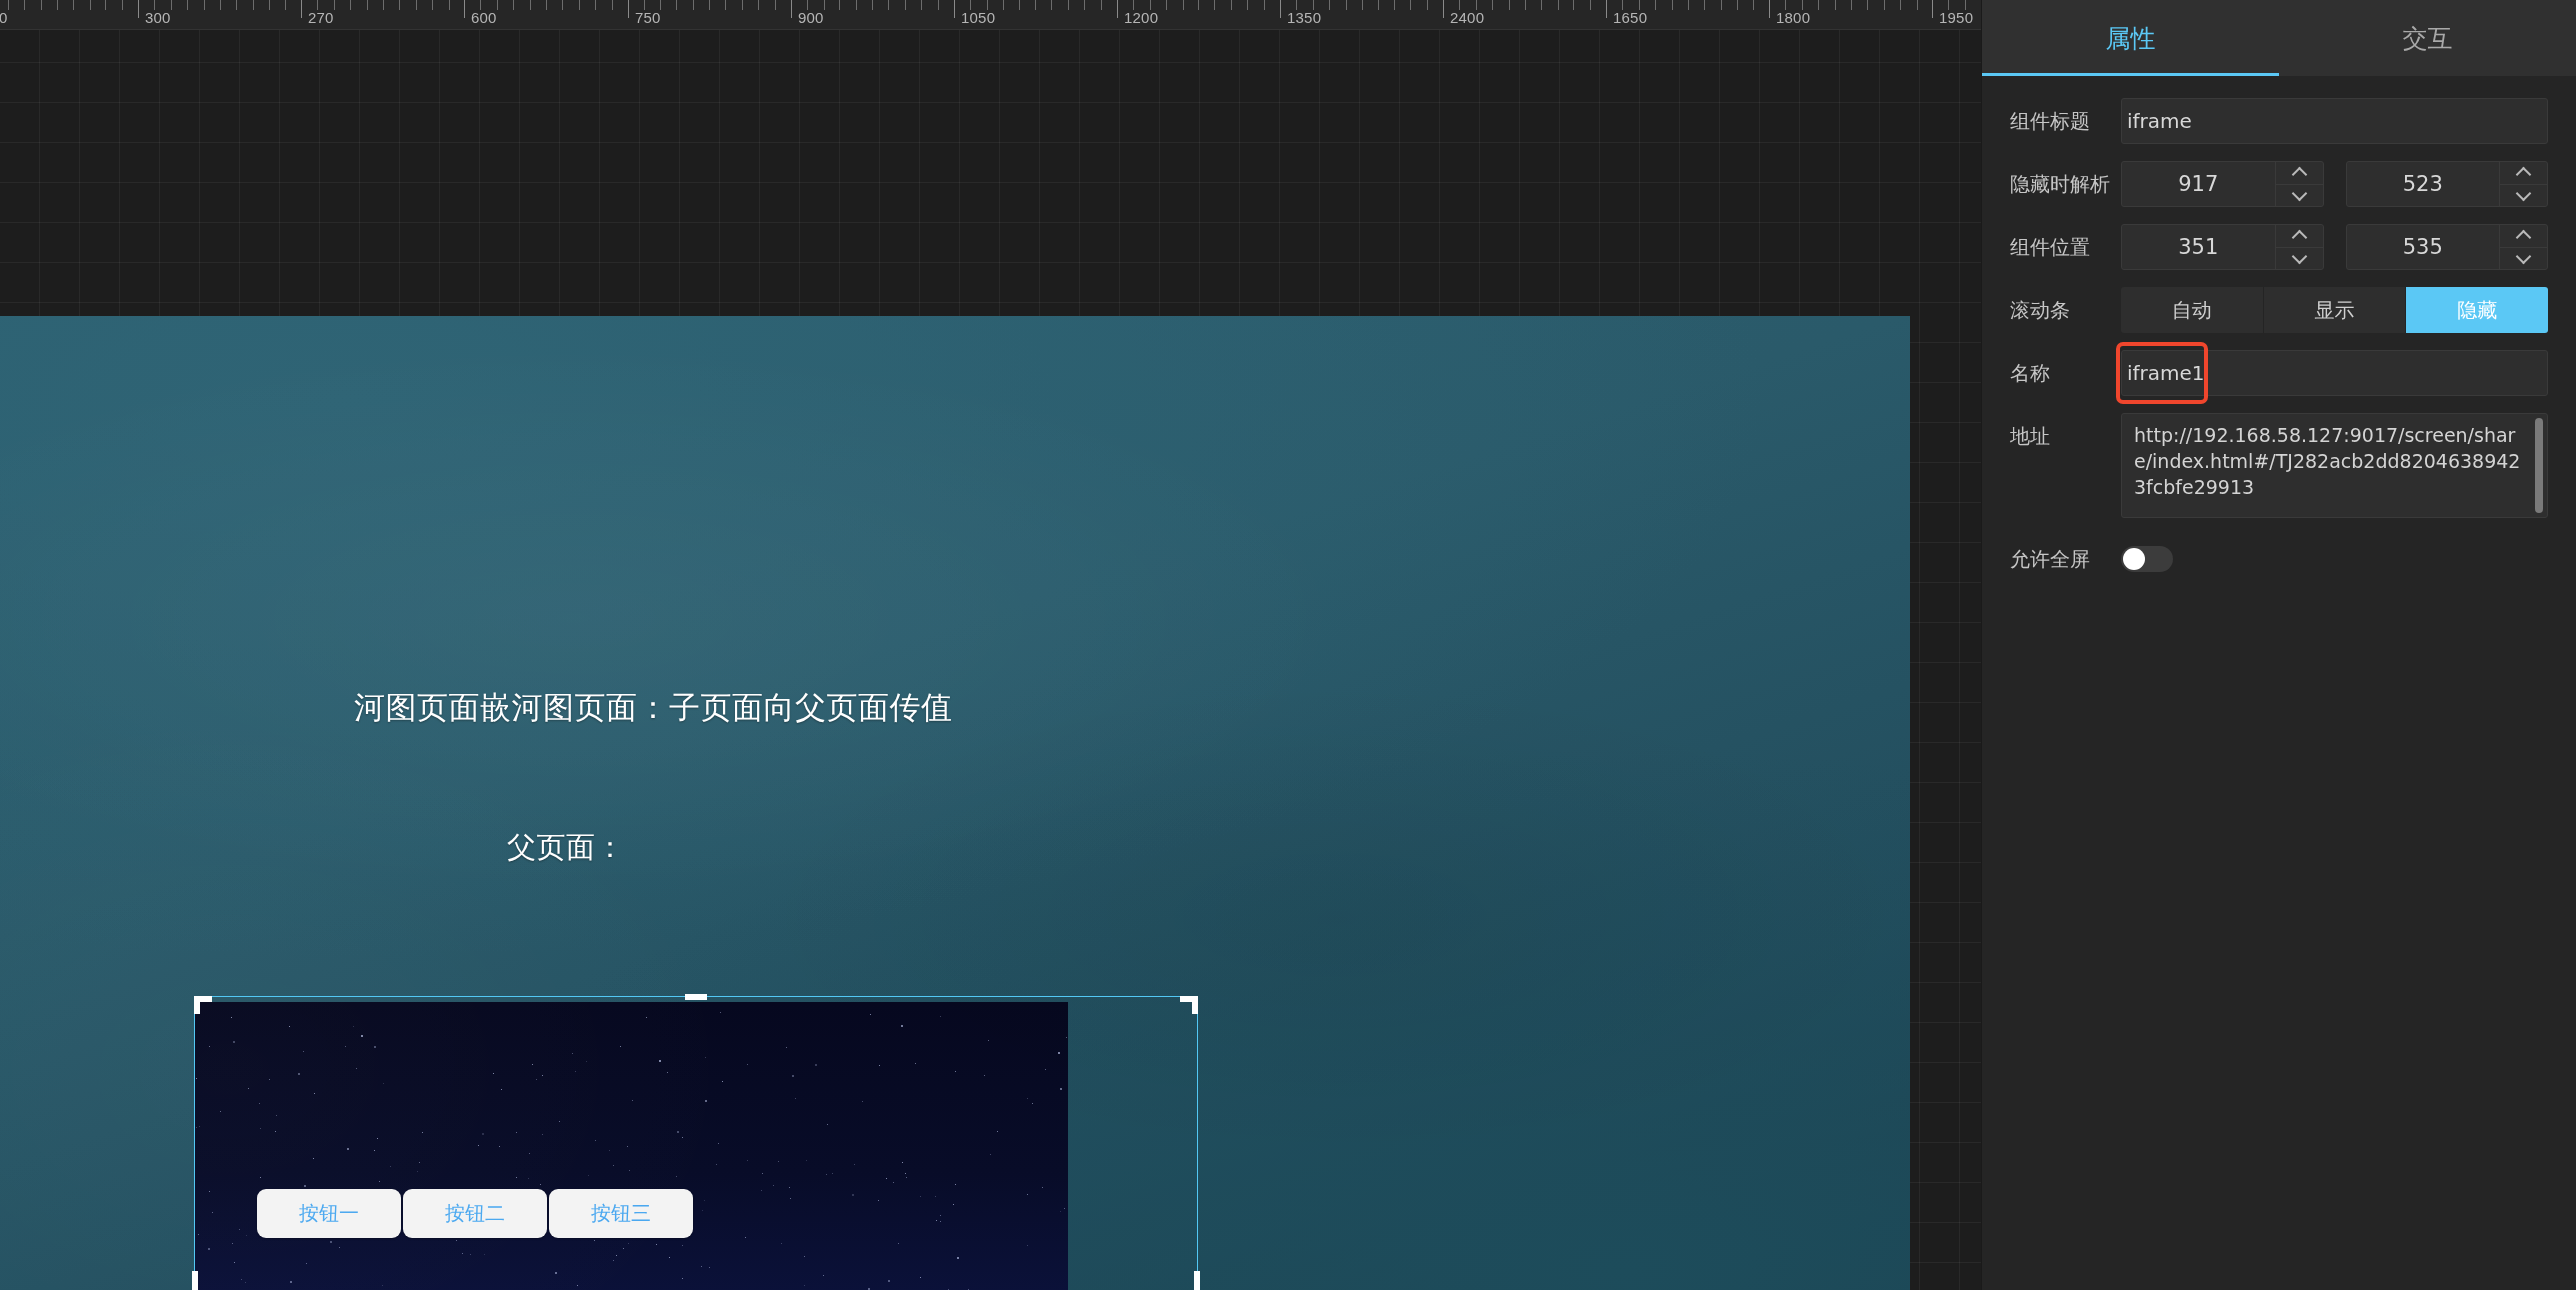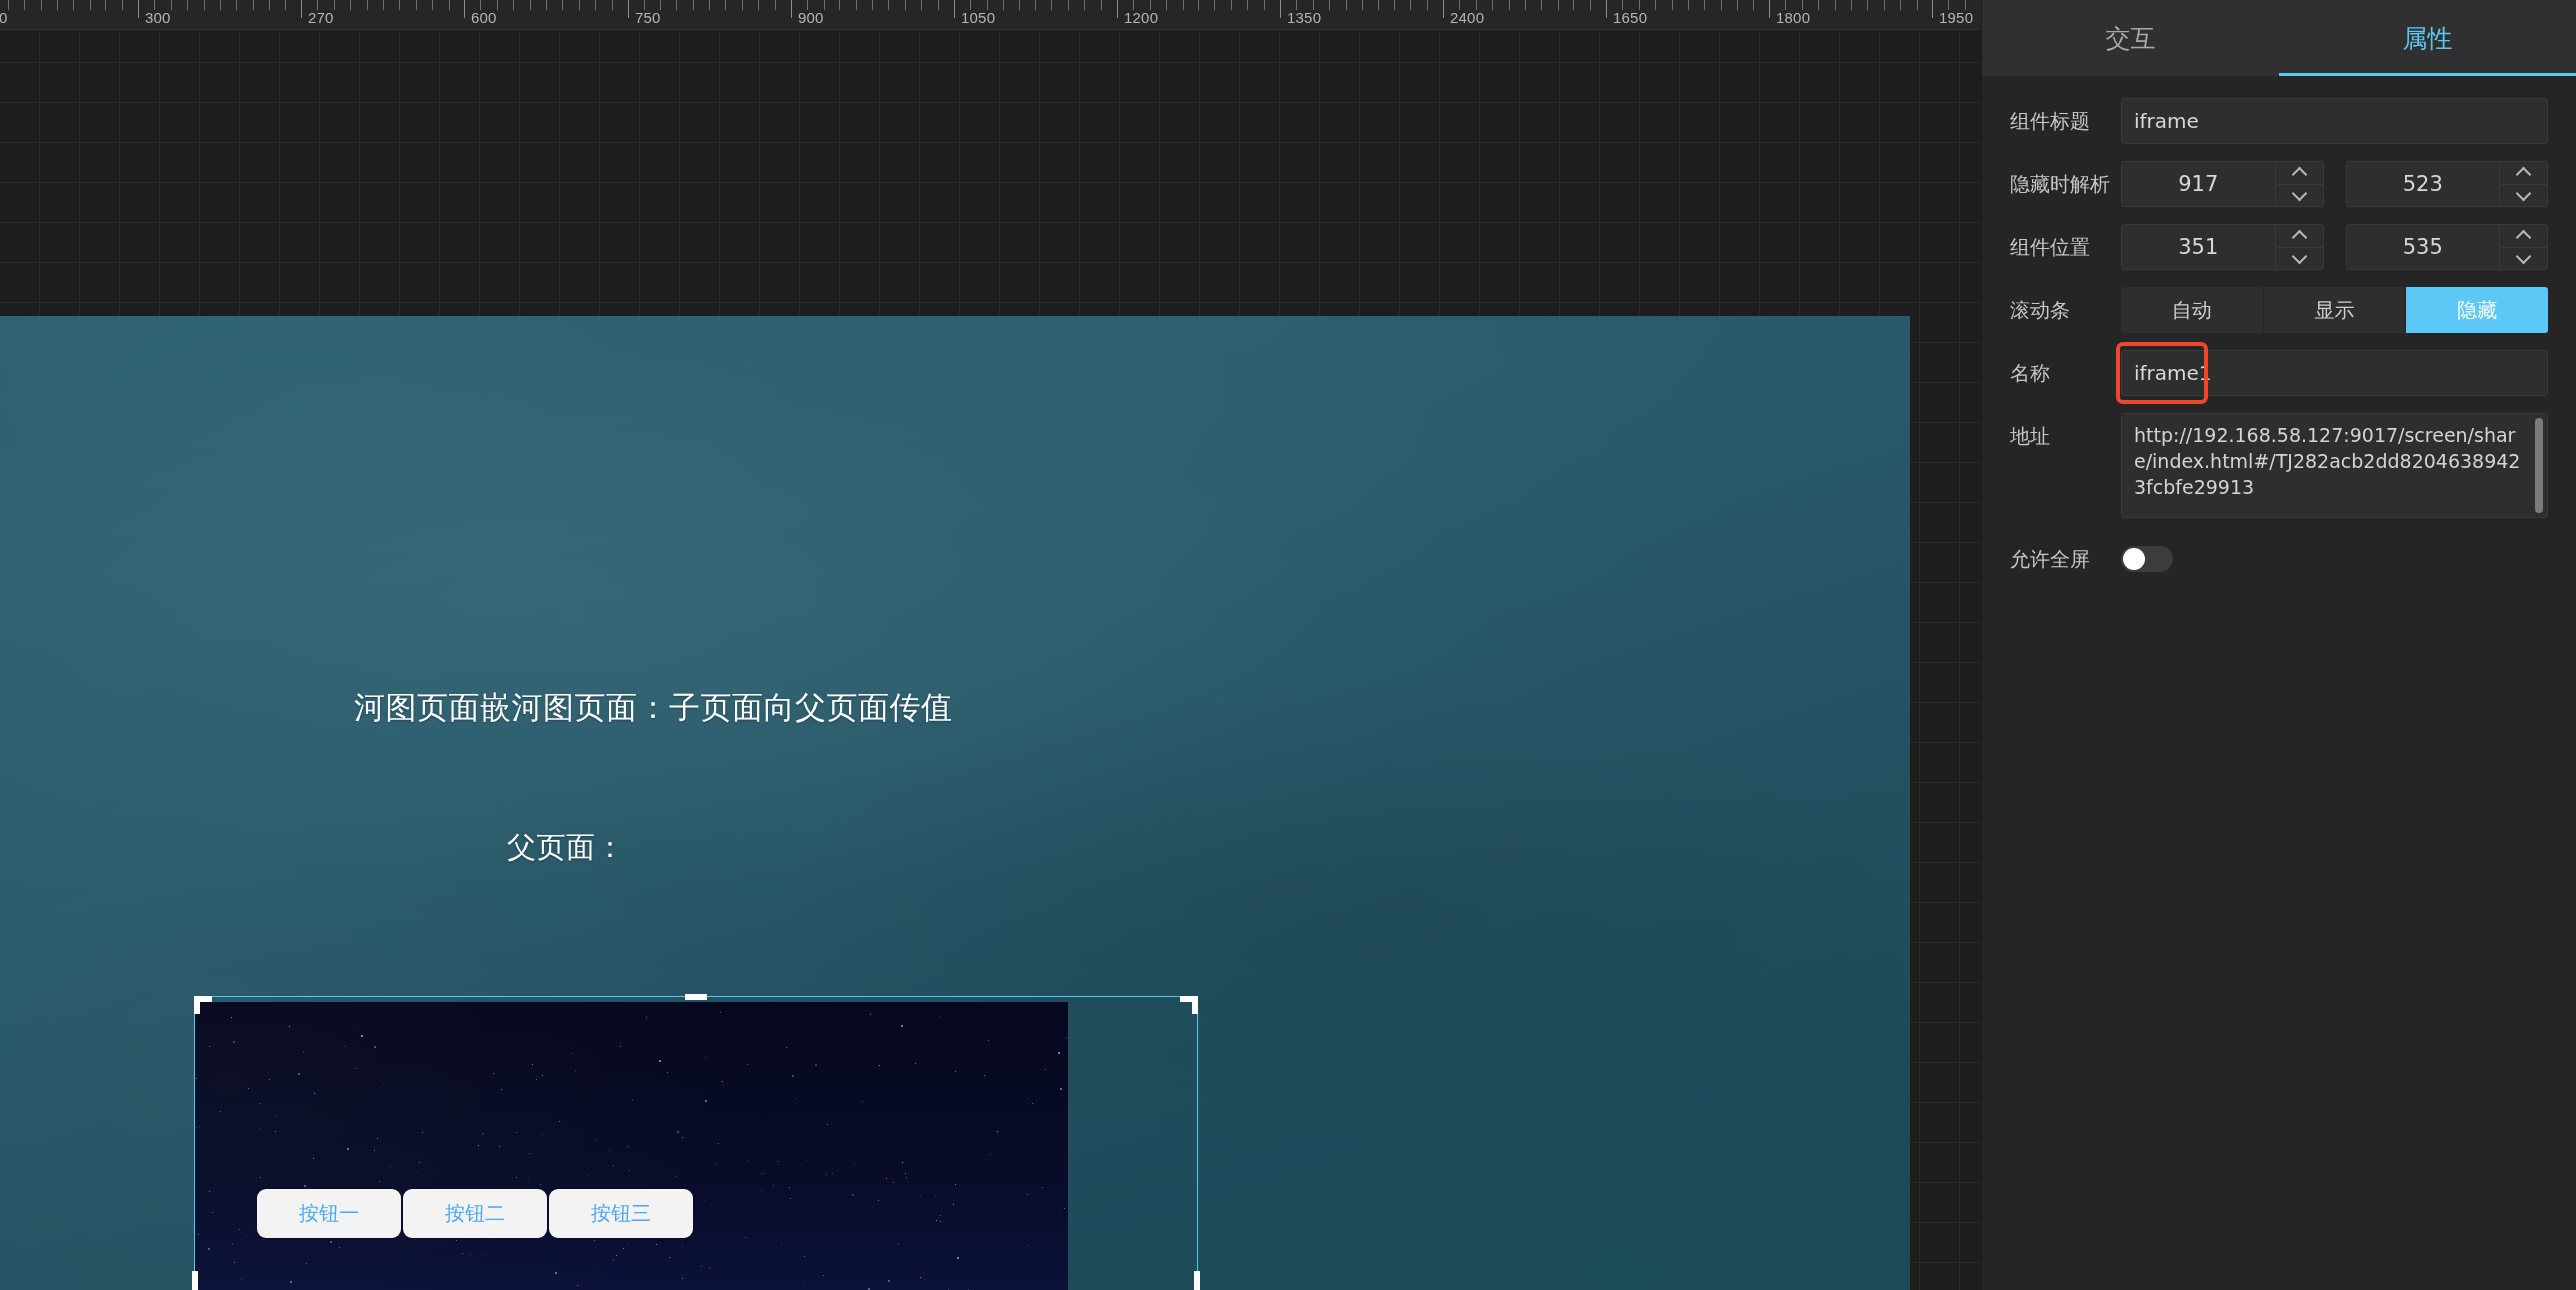--- a/index.html
+++ b/index.html
@@ -193,21 +193,21 @@
   }
   .row .ctl { flex: 1; display: flex; }
 
   .txt {
     height: 46px; width: 100%;
     background: #2e2e2e;
     border: 1px solid #3a3a3a;
     border-radius: 3px;
     color: #d8d8d8;
     font-size: 20px;
-    padding: 0 12px;
+    padding: 0 5px;
     font-family: "DejaVu Sans", "Liberation Sans", sans-serif;
     outline: none;
   }
 
   
   .num-pair { display:flex; gap: 22px; width: 100%; }
   .num {
     flex: 1; height: 46px;
     background: #2e2e2e; border: 1px solid #3a3a3a; border-radius: 3px;
     display: flex; align-items: stretch; overflow: hidden;
@@ -672,22 +672,22 @@
           <div class="hnd mv" style="top:50%; margin-top:-11px; right:-3px;"></div>
         </div>
 
       </div>
     </div>
   </div>
 
   <div id="panel">
 
     <div id="tabs">
+      <div class="tab active">属性</div>
       <div class="tab">交互</div>
-      <div class="tab active">属性</div>
     </div>
 
     <div id="props">
 
       <div class="row">
         <div class="lab">组件标题</div>
         <div class="ctl">
           <input class="txt" value="iframe" style="">
         </div>
       </div>

